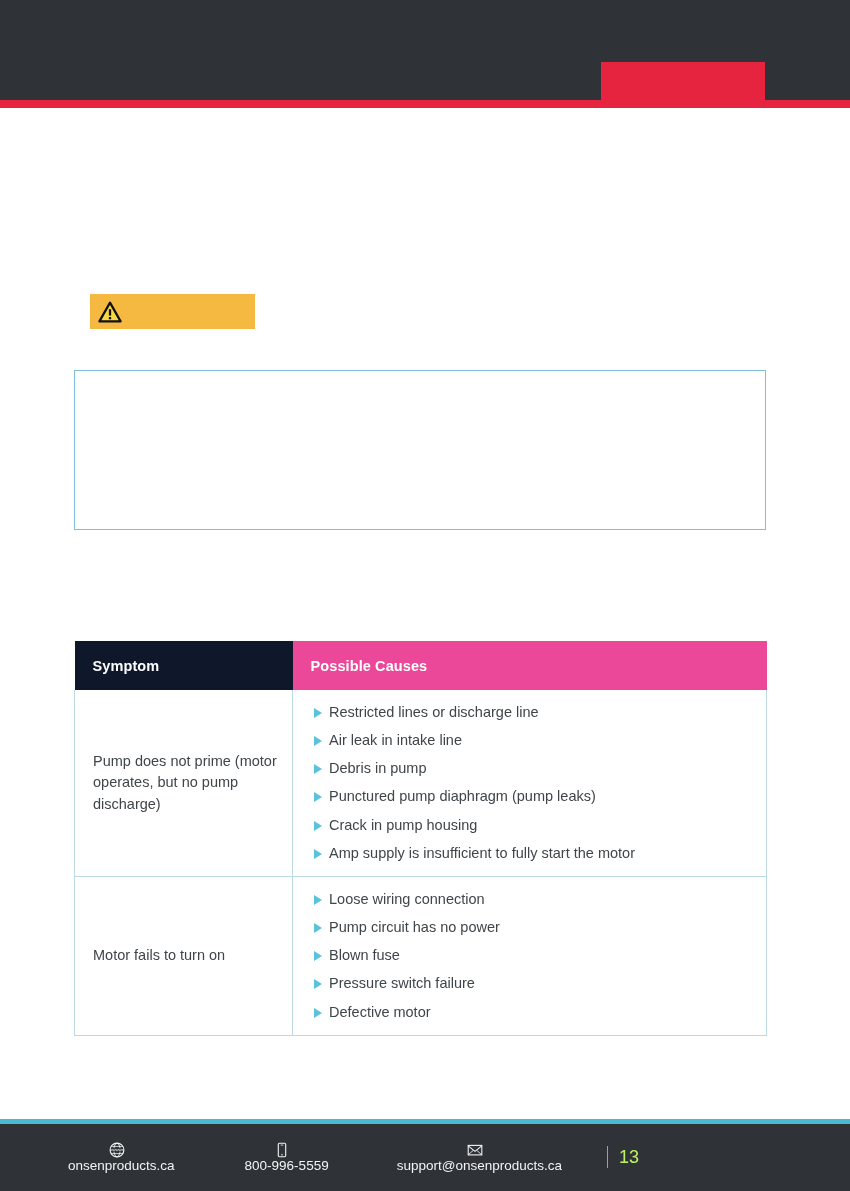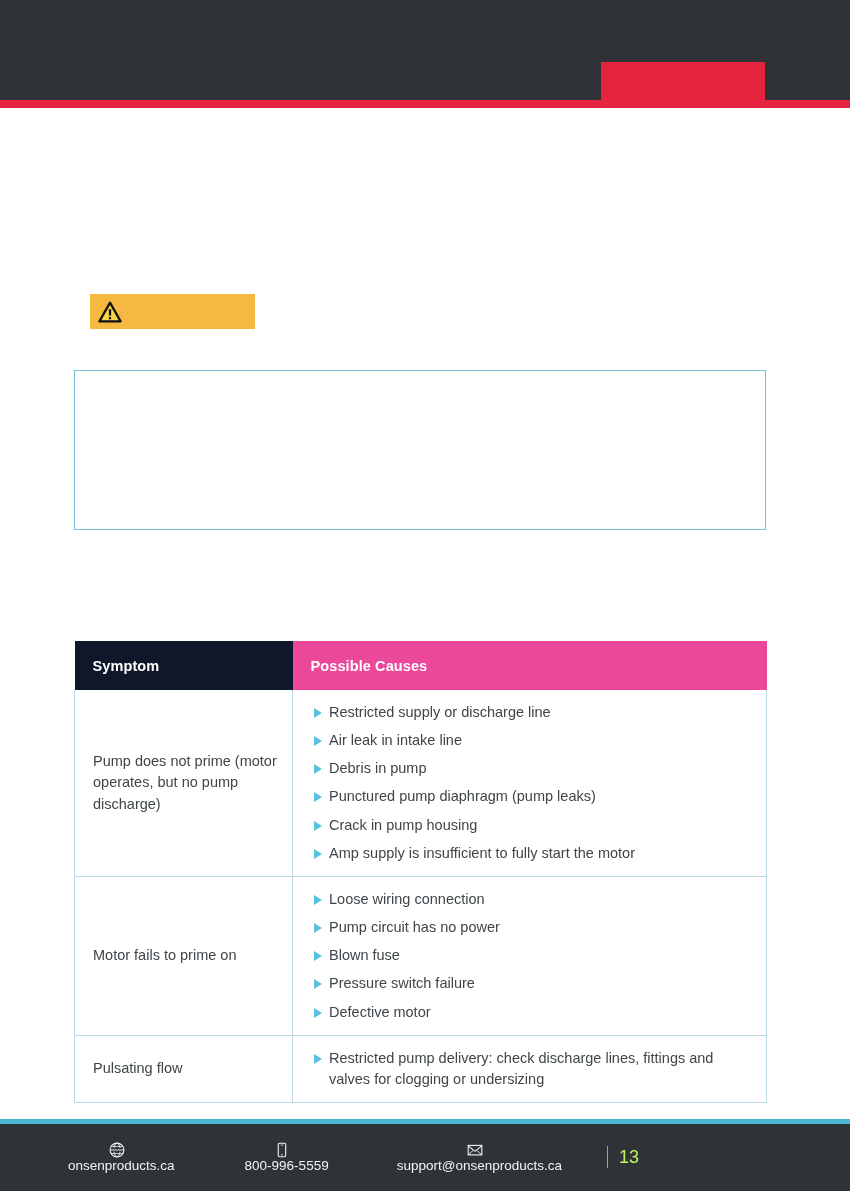--- a/index.html
+++ b/index.html
@@ -245,46 +245,38 @@
       <tr>
         <th class="th-symptom">Symptom</th>
         <th class="th-causes">Possible Causes</th>
       </tr>
     </thead>
     <tbody>
       <tr>
         <td class="cell-symptom">Pump does not prime (motor operates, but no pump discharge)</td>
         <td class="cell-causes">
           <ul class="cause-list">
-            <li><span class="bullet-tri"></span><span>Restricted supply or discharge line</span></li>
+            <li><span class="bullet-tri"></span><span>Restricted lines or discharge line</span></li>
             <li><span class="bullet-tri"></span><span>Air leak in intake line</span></li>
             <li><span class="bullet-tri"></span><span>Debris in pump</span></li>
             <li><span class="bullet-tri"></span><span>Punctured pump diaphragm (pump leaks)</span></li>
             <li><span class="bullet-tri"></span><span>Crack in pump housing</span></li>
             <li><span class="bullet-tri"></span><span>Amp supply is insufficient to fully start the motor</span></li>
           </ul>
         </td>
       </tr>
       <tr>
-        <td class="cell-symptom">Motor fails to prime on</td>
+        <td class="cell-symptom">Motor fails to turn on</td>
         <td class="cell-causes">
           <ul class="cause-list">
             <li><span class="bullet-tri"></span><span>Loose wiring connection</span></li>
             <li><span class="bullet-tri"></span><span>Pump circuit has no power</span></li>
             <li><span class="bullet-tri"></span><span>Blown fuse</span></li>
             <li><span class="bullet-tri"></span><span>Pressure switch failure</span></li>
             <li><span class="bullet-tri"></span><span>Defective motor</span></li>
-          </ul>
-        </td>
-      </tr>
-      <tr>
-        <td class="cell-symptom">Pulsating flow</td>
-        <td class="cell-causes">
-          <ul class="cause-list">
-            <li><span class="bullet-tri"></span><span>Restricted pump delivery: check discharge lines, fittings and valves for clogging or undersizing</span></li>
           </ul>
         </td>
       </tr>
     </tbody>
   </table>
 </div>
 
 <div class="footer-stripe"></div>
 <div class="footer">
   <div class="footer-inner">

